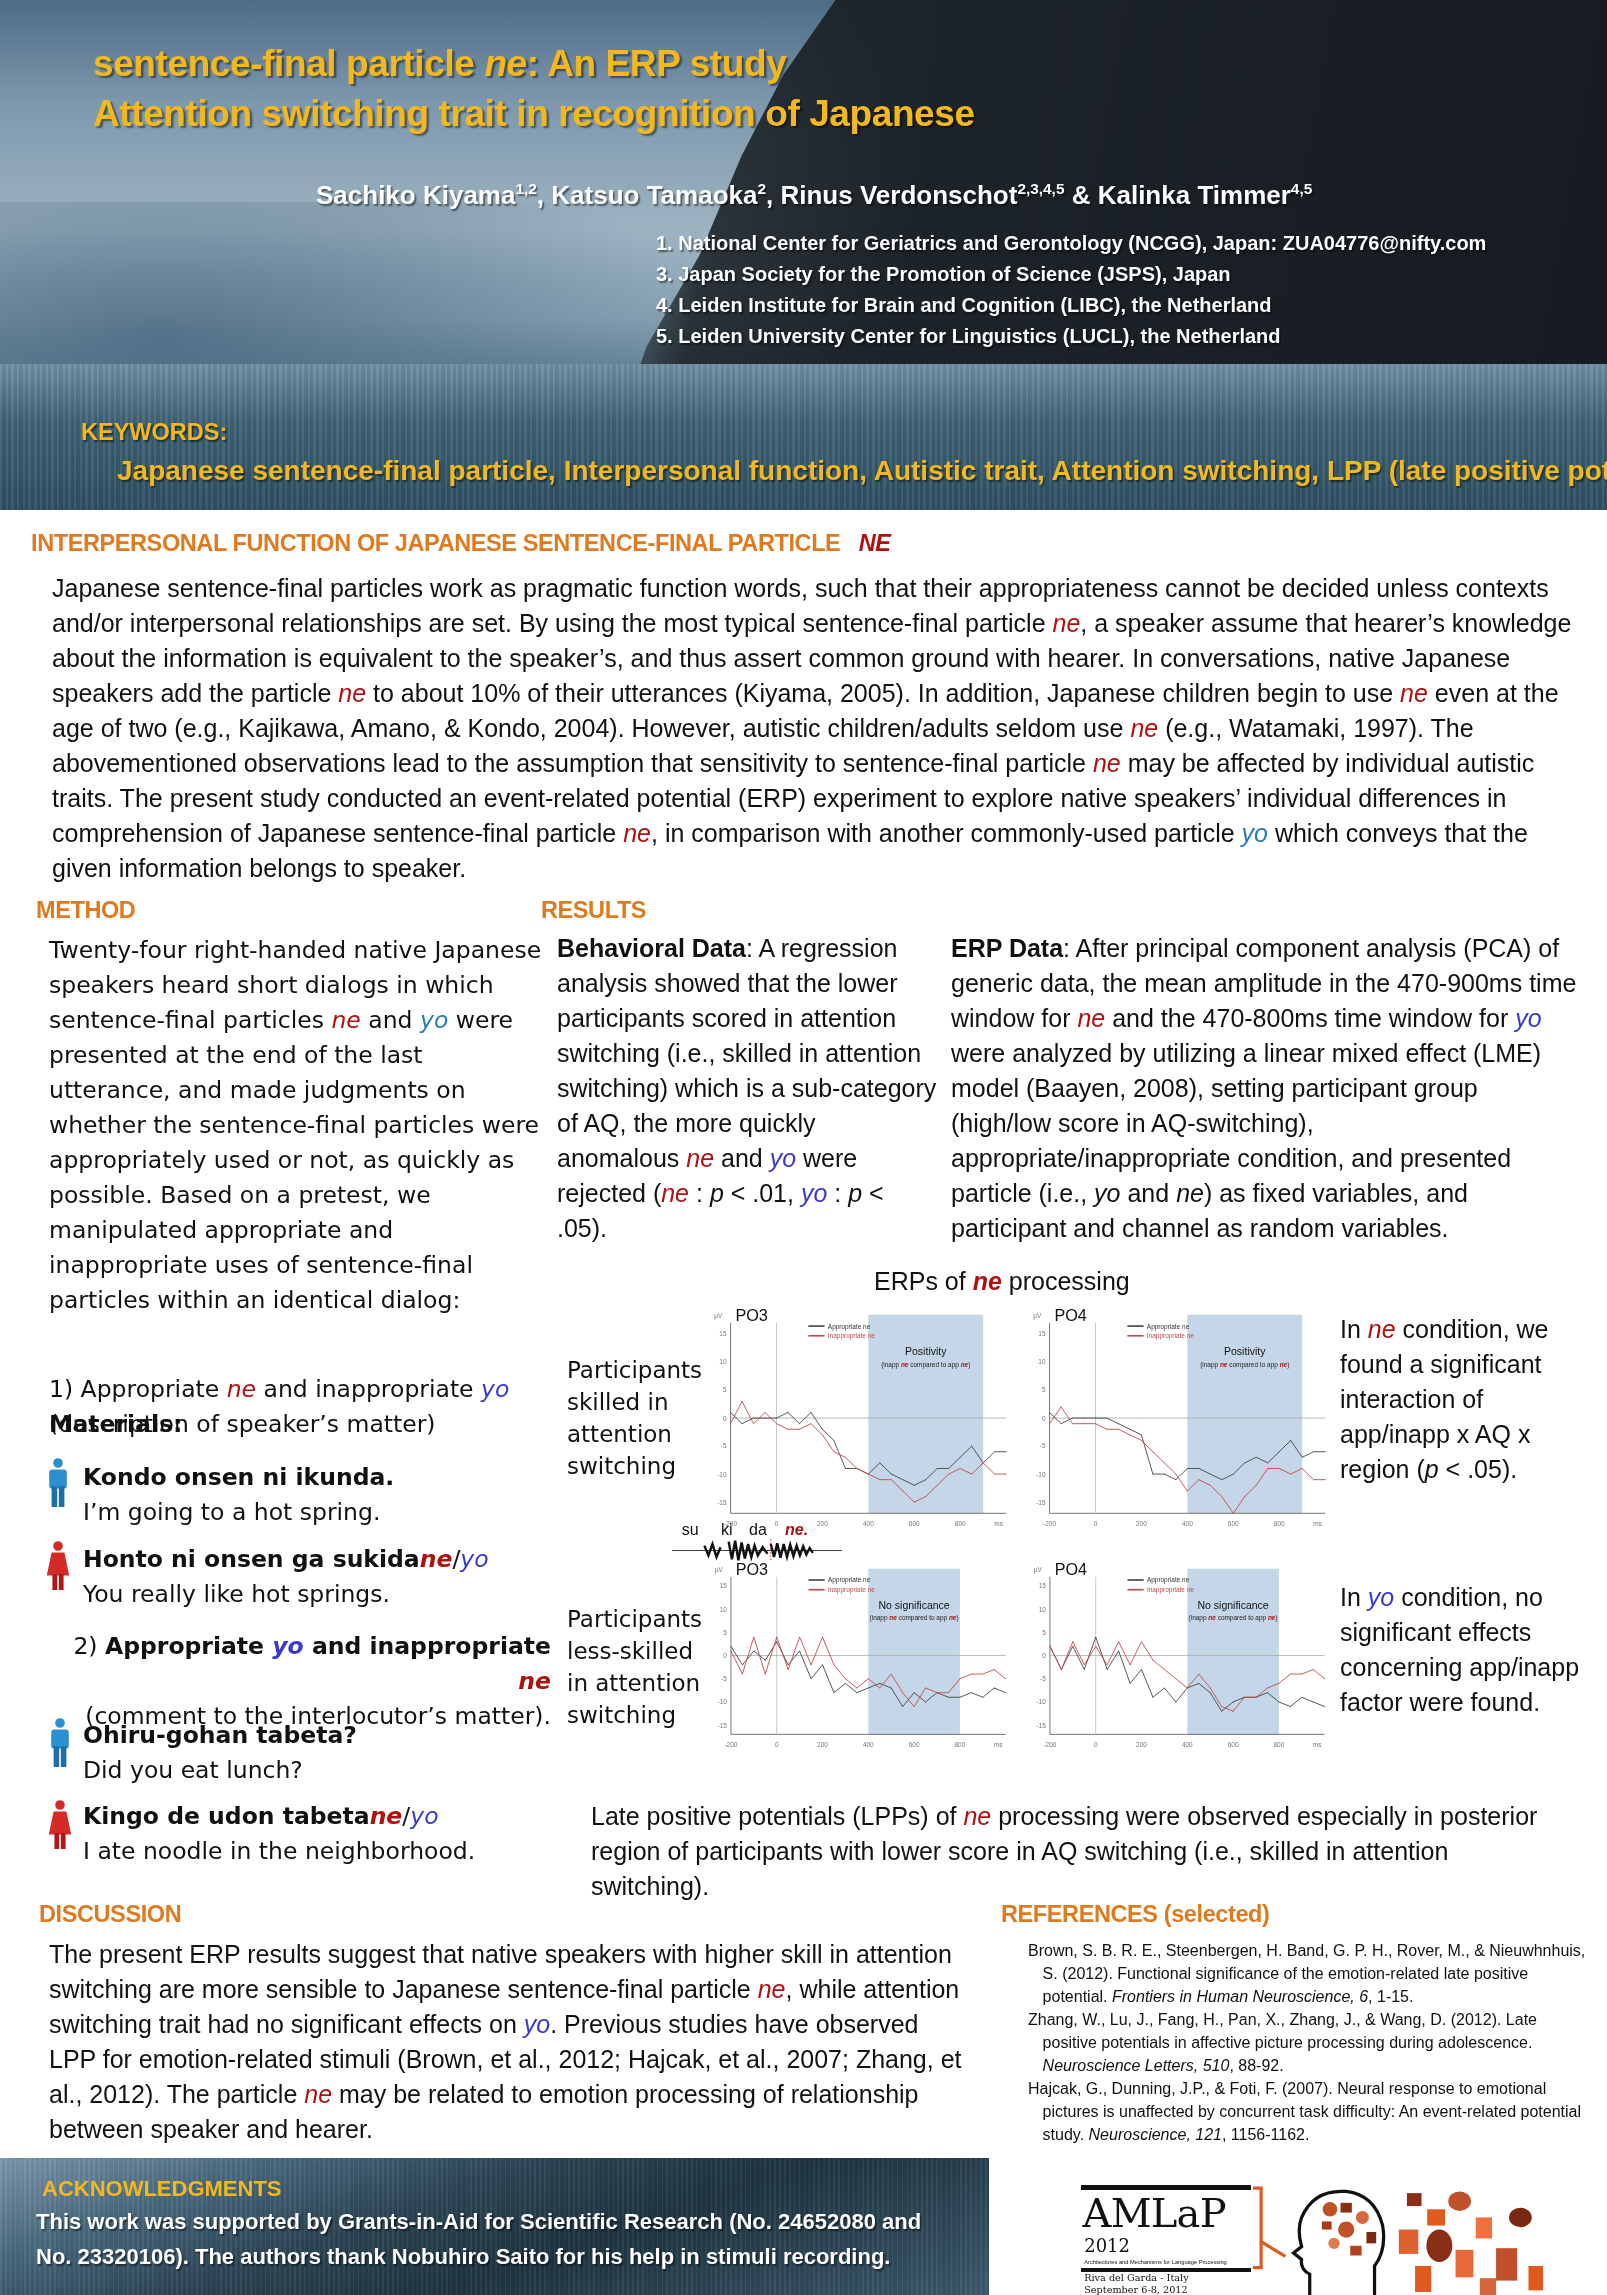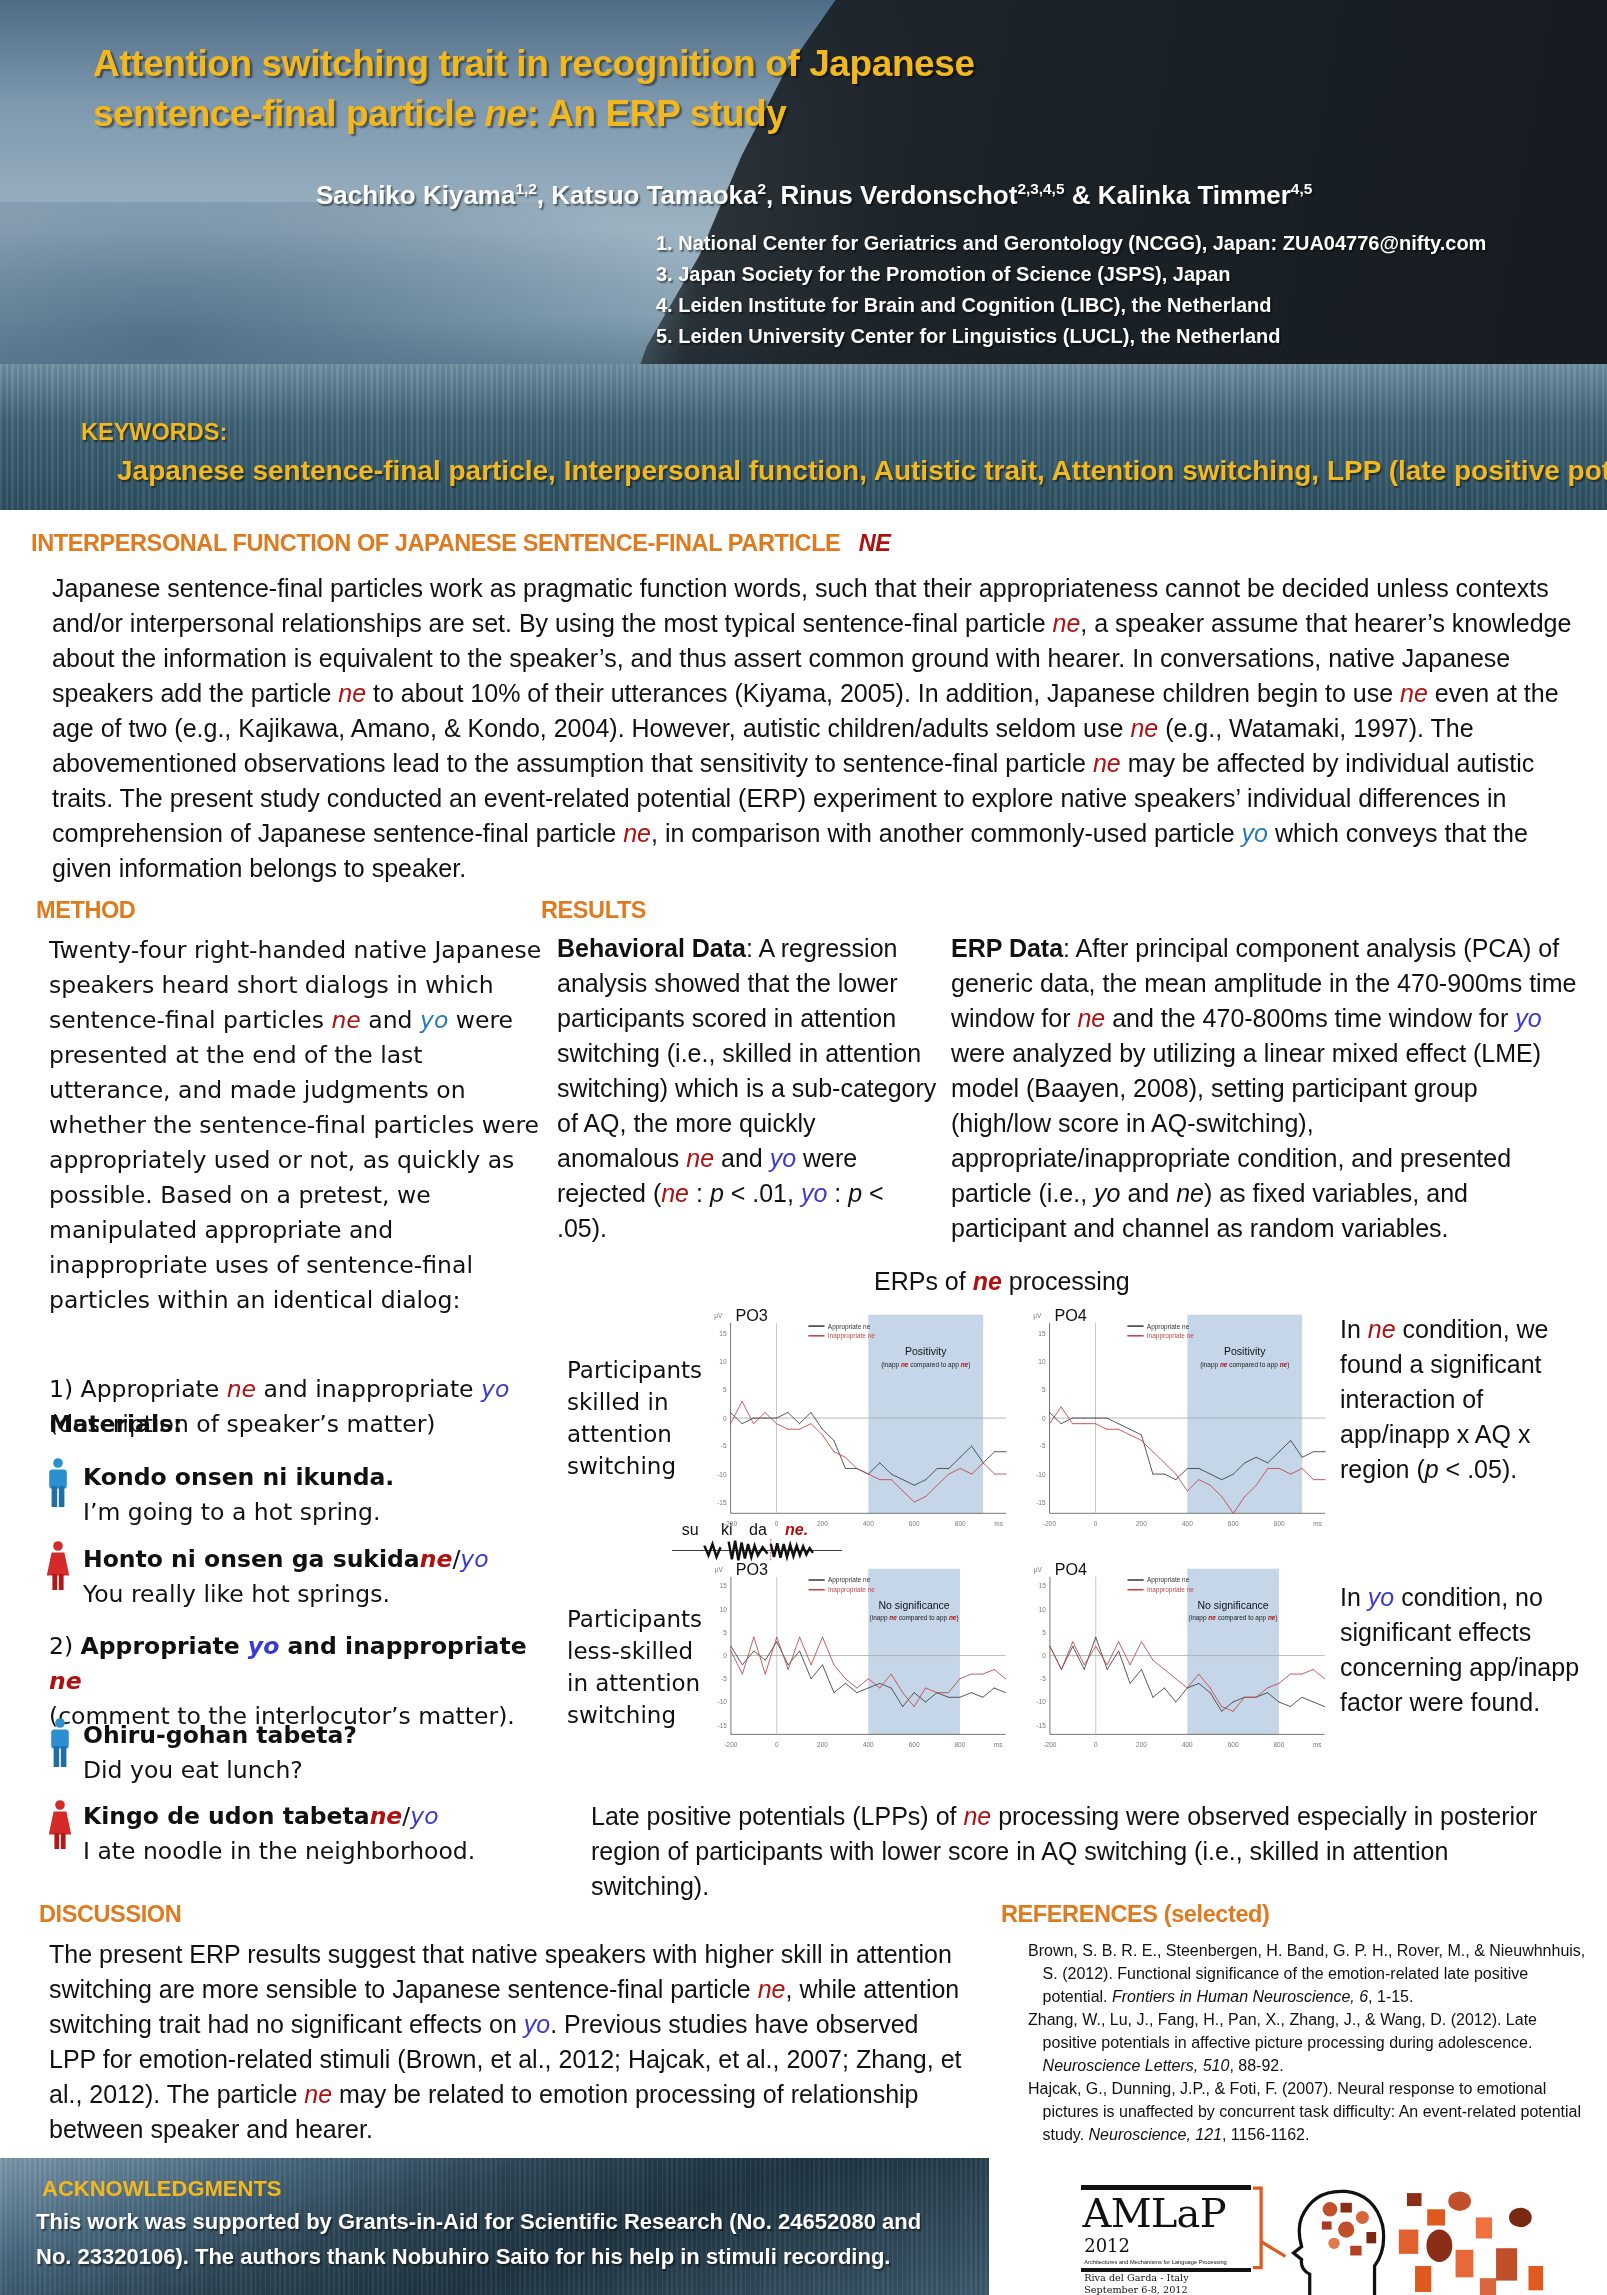--- a/index.html
+++ b/index.html
@@ -44,22 +44,22 @@
   #logo{position:absolute;left:1081px;top:2185px;width:486px;height:111px;}
 </style>
 </head>
 <body>
 
 <div id="header">
   <div class="mist"></div>
   <div class="cliff"></div>
   <div class="water"></div>
   <div class="title">
+    <div><span>sentence-final particle </span><i>ne</i><span>: An ERP study</span></div>
     <div>Attention switching trait in recognition of Japanese</div>
-    <div><span>sentence-final particle </span><i>ne</i><span>: An ERP study</span></div>
   </div>
   <div class="authors">
     <span><span>Sachiko Kiyama</span><sup>1,2</sup></span>,
     <span><span>Katsuo Tamaoka</span><sup>2</sup></span>,
     <span><span>Rinus Verdonschot</span><sup>2,3,4,5</sup></span> &amp;
     <span><span>Kalinka Timmer</span><sup>4,5</sup></span>
   </div>
   <div class="affil">
     <div>1. National Center for Geriatrics and Gerontology (NCGG), Japan: ZUA04776@nifty.com</div>
     <div>3. Japan Society for the Promotion of Science (JSPS), Japan</div>
@@ -99,21 +99,21 @@
   <svg width="32" height="52" viewBox="0 0 40 64">
       <circle cx="20" cy="7" r="6" fill="#d42a2a"></circle>
       <path d="M12 15 H28 L34 44 H6 Z" fill="#d42a2a"></path>
       <rect x="13" y="42" width="6" height="20" fill="#b01818"></rect>
       <rect x="21" y="42" width="6" height="20" fill="#b01818"></rect>
     </svg>
 </div>
 <div class="abs body-text" style="left:83px;top:1542px;">
   <b><span>Honto ni onsen ga sukida</span><span class="ne">ne</span></b><span>/</span><span class="yo">yo</span><br><span>You really like hot springs.</span>
 </div>
-<div class="abs body-text" style="left:49px;top:1629px;width:502px;">
+<div class="abs body-text" style="left:49px;top:1629px;width:502px;text-align:right;">
   <span>2) </span><b>Appropriate </b><b class="yo">yo</b><b> and inappropriate </b><b class="ne">ne</b><br><span>(comment to the interlocutor’s matter).</span>
 </div>
 <div class="abs" style="left:44px;top:1717px;">
   <svg width="32" height="52" viewBox="0 0 40 64">
       <circle cx="20" cy="7" r="6" fill="#2b8fd0"></circle>
       <rect x="9" y="15" width="22" height="24" rx="4" fill="#2b8fd0"></rect>
       <rect x="12" y="36" width="7" height="26" fill="#1e6fa8"></rect>
       <rect x="21" y="36" width="7" height="26" fill="#1e6fa8"></rect>
     </svg>
 </div>

